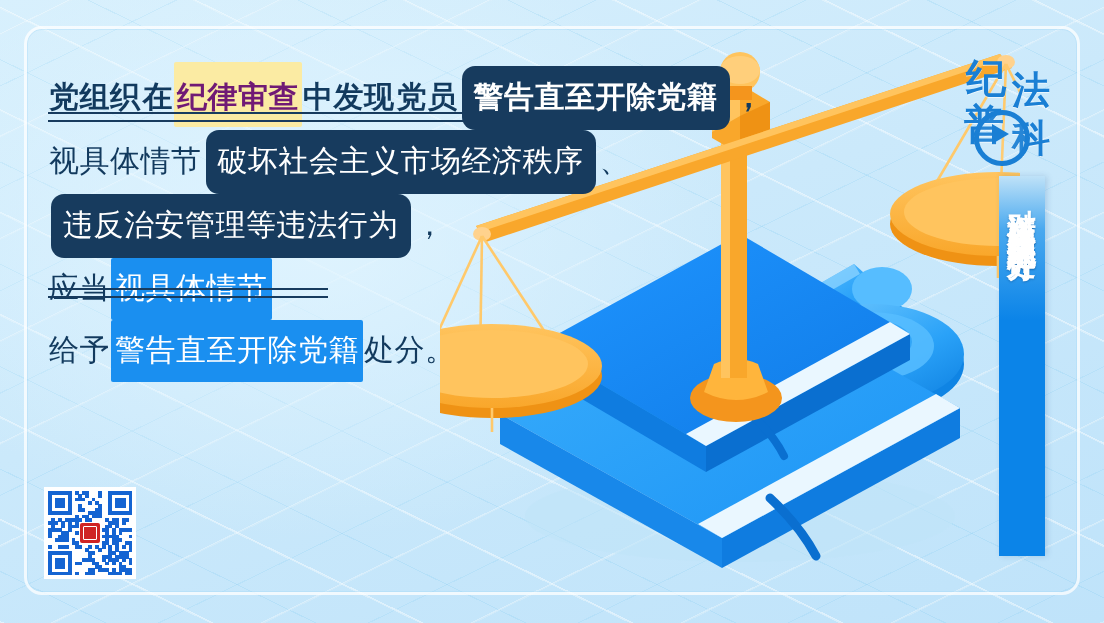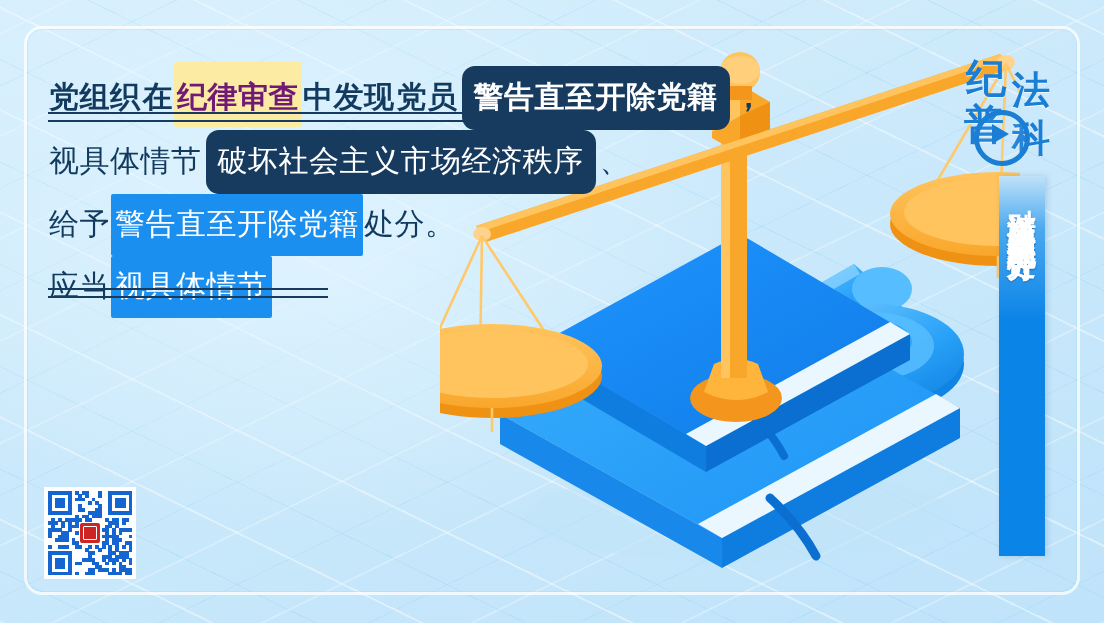--- a/index.html
+++ b/index.html
@@ -258,28 +258,31 @@
       <span class="seg b">党组织</span><span class="seg b">在</span><span class="seg hl-yellow b">纪律审查</span><span class="seg b">中发现</span><span class="seg b">党员</span><span class="seg pill">警告直至开除党籍</span><span class="seg">，</span>
       <span class="uline u1"></span>
     </div>
 
 
     <div class="line" style="position:relative;">
       <span class="seg">视具体情节</span><span class="seg pill">破坏社会主义市场经济秩序</span><span class="seg">、</span>
       <span class="uline u3"></span>
     </div>
 
-
+    <div class="line">
+      <span class="seg pill">违反治安管理等违法行为</span><span class="seg">，</span>
+    </div>
+
+
+    <div class="line">
+      <span class="seg">应当</span><span class="seg hl-blue">视具体情节</span>
+    </div>
 
     <div class="line">
       <span class="seg">给予</span><span class="seg hl-blue">警告直至开除党籍</span><span class="seg">处分。</span>
-    </div>
-
-    <div class="line">
-      <span class="seg">应当</span><span class="seg hl-blue">视具体情节</span>
     </div>
   </div>
 
   <div class="qr" id="qrbox">
       <div class="mod" style="left: 4px; top: 4px; width: 3.76px; height: 3.76px;"></div>
       <div class="mod" style="left: 7.36px; top: 4px; width: 3.76px; height: 3.76px;"></div>
       <div class="mod" style="left: 10.72px; top: 4px; width: 3.76px; height: 3.76px;"></div>
       <div class="mod" style="left: 14.08px; top: 4px; width: 3.76px; height: 3.76px;"></div>
       <div class="mod" style="left: 17.44px; top: 4px; width: 3.76px; height: 3.76px;"></div>
       <div class="mod" style="left: 20.8px; top: 4px; width: 3.76px; height: 3.76px;"></div>

